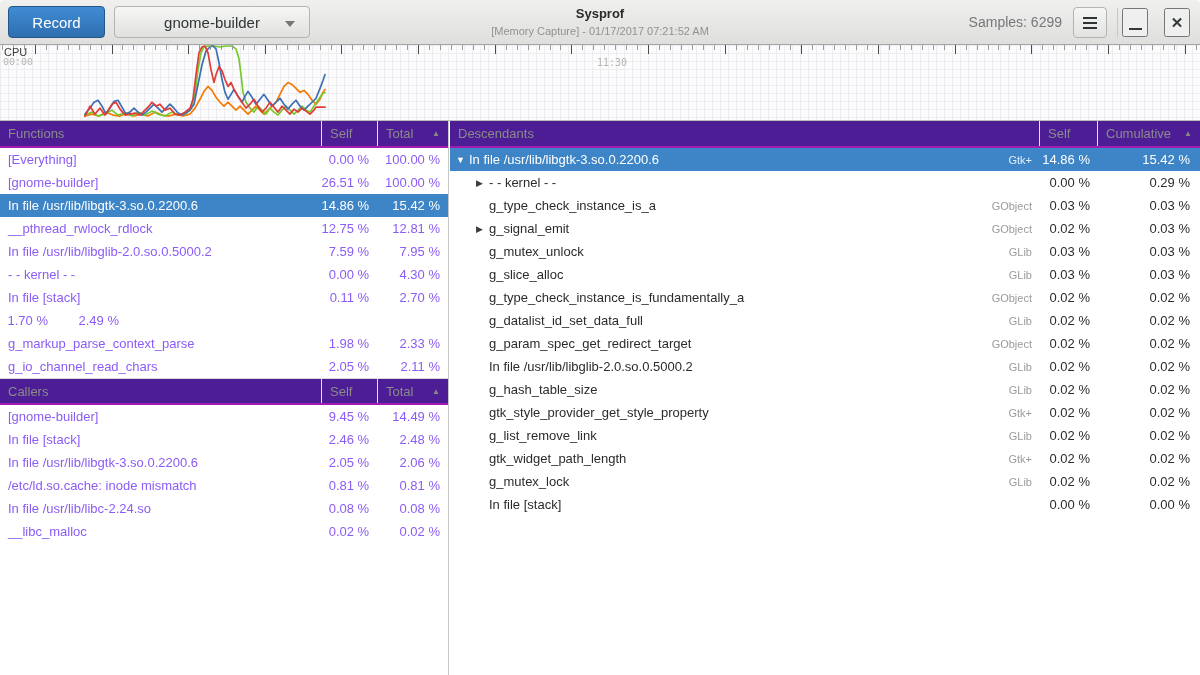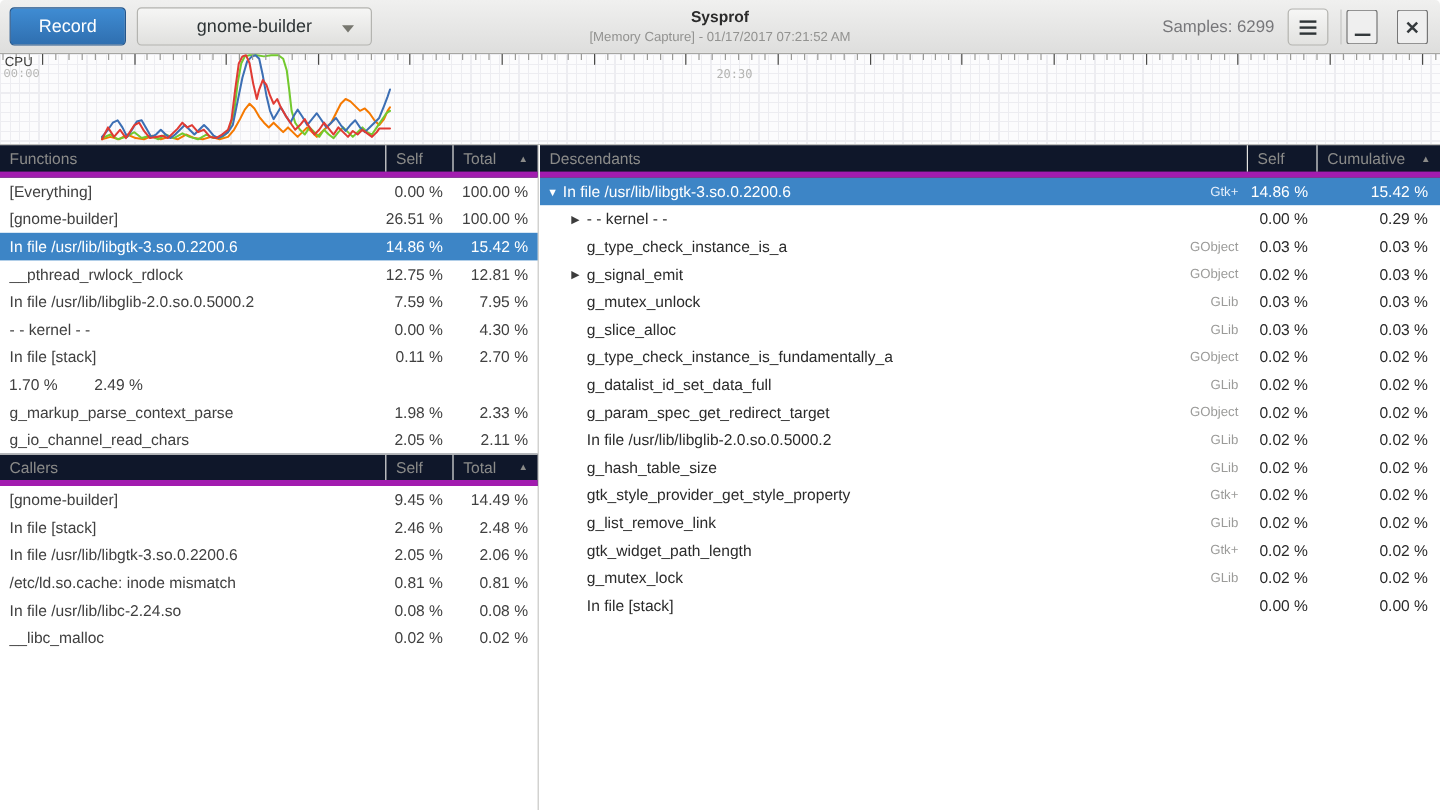--- a/index.html
+++ b/index.html
@@ -49,28 +49,28 @@
   .graph-label-cpu { position:absolute; left:4px; top:1px; font-size:11px; color:#3a3a38; }
   .graph-time { position:absolute; font-size:10px; color:#b4b4b2; font-family:"DejaVu Sans Mono", monospace; }
   .graph svg { position:absolute; inset:0; width:100%; height:100%; }
 
   
   .main { position:absolute; top:121px; left:0; right:0; bottom:0; background:#fff; }
   .left-pane { position:absolute; top:0; left:0; width:449px; bottom:0; border-right:1px solid #c7c7c5; }
   .right-pane { position:absolute; top:0; left:450px; right:0; bottom:0; }
 
   
-  .thead { position:relative; height:27px; background:#0f172a; border-bottom:5px solid #a21caf; }
+  .thead { position:relative; height:27px; background:#4c1d95; border-bottom:2px solid #a21caf; }
   .thead.bordered-top { border-top:1px solid #d8d8d6; }
   .hcell { position:absolute; top:0; bottom:0; display:flex; align-items:center;
     color:#8b8b89; font-size:13px; padding:0 8px; border-right:1px solid #e3e3e1; }
   .hcell.last { border-right:none; }
   .sort-arrow { margin-left:auto; font-size:8px; color:#8a8a88; padding-left:6px; }
 
-  .trow { display:flex; height:23px; align-items:center; font-size:13px; color:#404040; white-space:nowrap; }
+  .trow { display:flex; height:23px; align-items:center; font-size:13px; color:#8b5cf6; white-space:nowrap; }
   .trow .c-name { width:322px; padding-left:8px; overflow:hidden; }
   .trow .c-self { width:56px; text-align:right; padding-right:8px; }
   .trow .c-total { width:71px; text-align:right; padding-right:8px; }
   .trow.selected { background:#3d85c6; color:#fff; }
 
   
   .drow { display:flex; height:23px; align-items:center; font-size:13px; color:#2b2b2b; white-space:nowrap; }
   .drow .d-name { flex:1; display:flex; align-items:center; overflow:hidden; padding-left:6px; }
   .drow.lvl1 .d-name { padding-left:26px; }
   .expander { width:13px; font-size:9px; color:#3c3c3c; flex:none; }
@@ -223,21 +223,21 @@
         <div class="tick" style="left: 1129.85px;"></div>
         <div class="tick" style="left: 1140.8px;"></div>
         <div class="tick" style="left: 1151.75px;"></div>
         <div class="tick" style="left: 1162.7px;"></div>
         <div class="tick" style="left: 1173.65px;"></div>
         <div class="tick major" style="left: 1184.6px;"></div>
         <div class="tick" style="left: 1195.55px;"></div>
       </div>
     <div class="graph-label-cpu">CPU</div>
     <div class="graph-time" style="left:3px; top:12px;font-family:Liberation Mono, monospace;">00:00</div>
-    <div class="graph-time" style="left:597px; top:12px;">20:30</div>
+    <div class="graph-time" style="left:597px; top:12px;">11:30</div>
   </div>
 
   <div class="main">
 
     <div class="left-pane">
       <div class="thead">
         <div class="hcell" style="left:0; width:322px;">
           <span>Functions</span>
         </div>
         <div class="hcell" style="left:322px; width:56px;">

